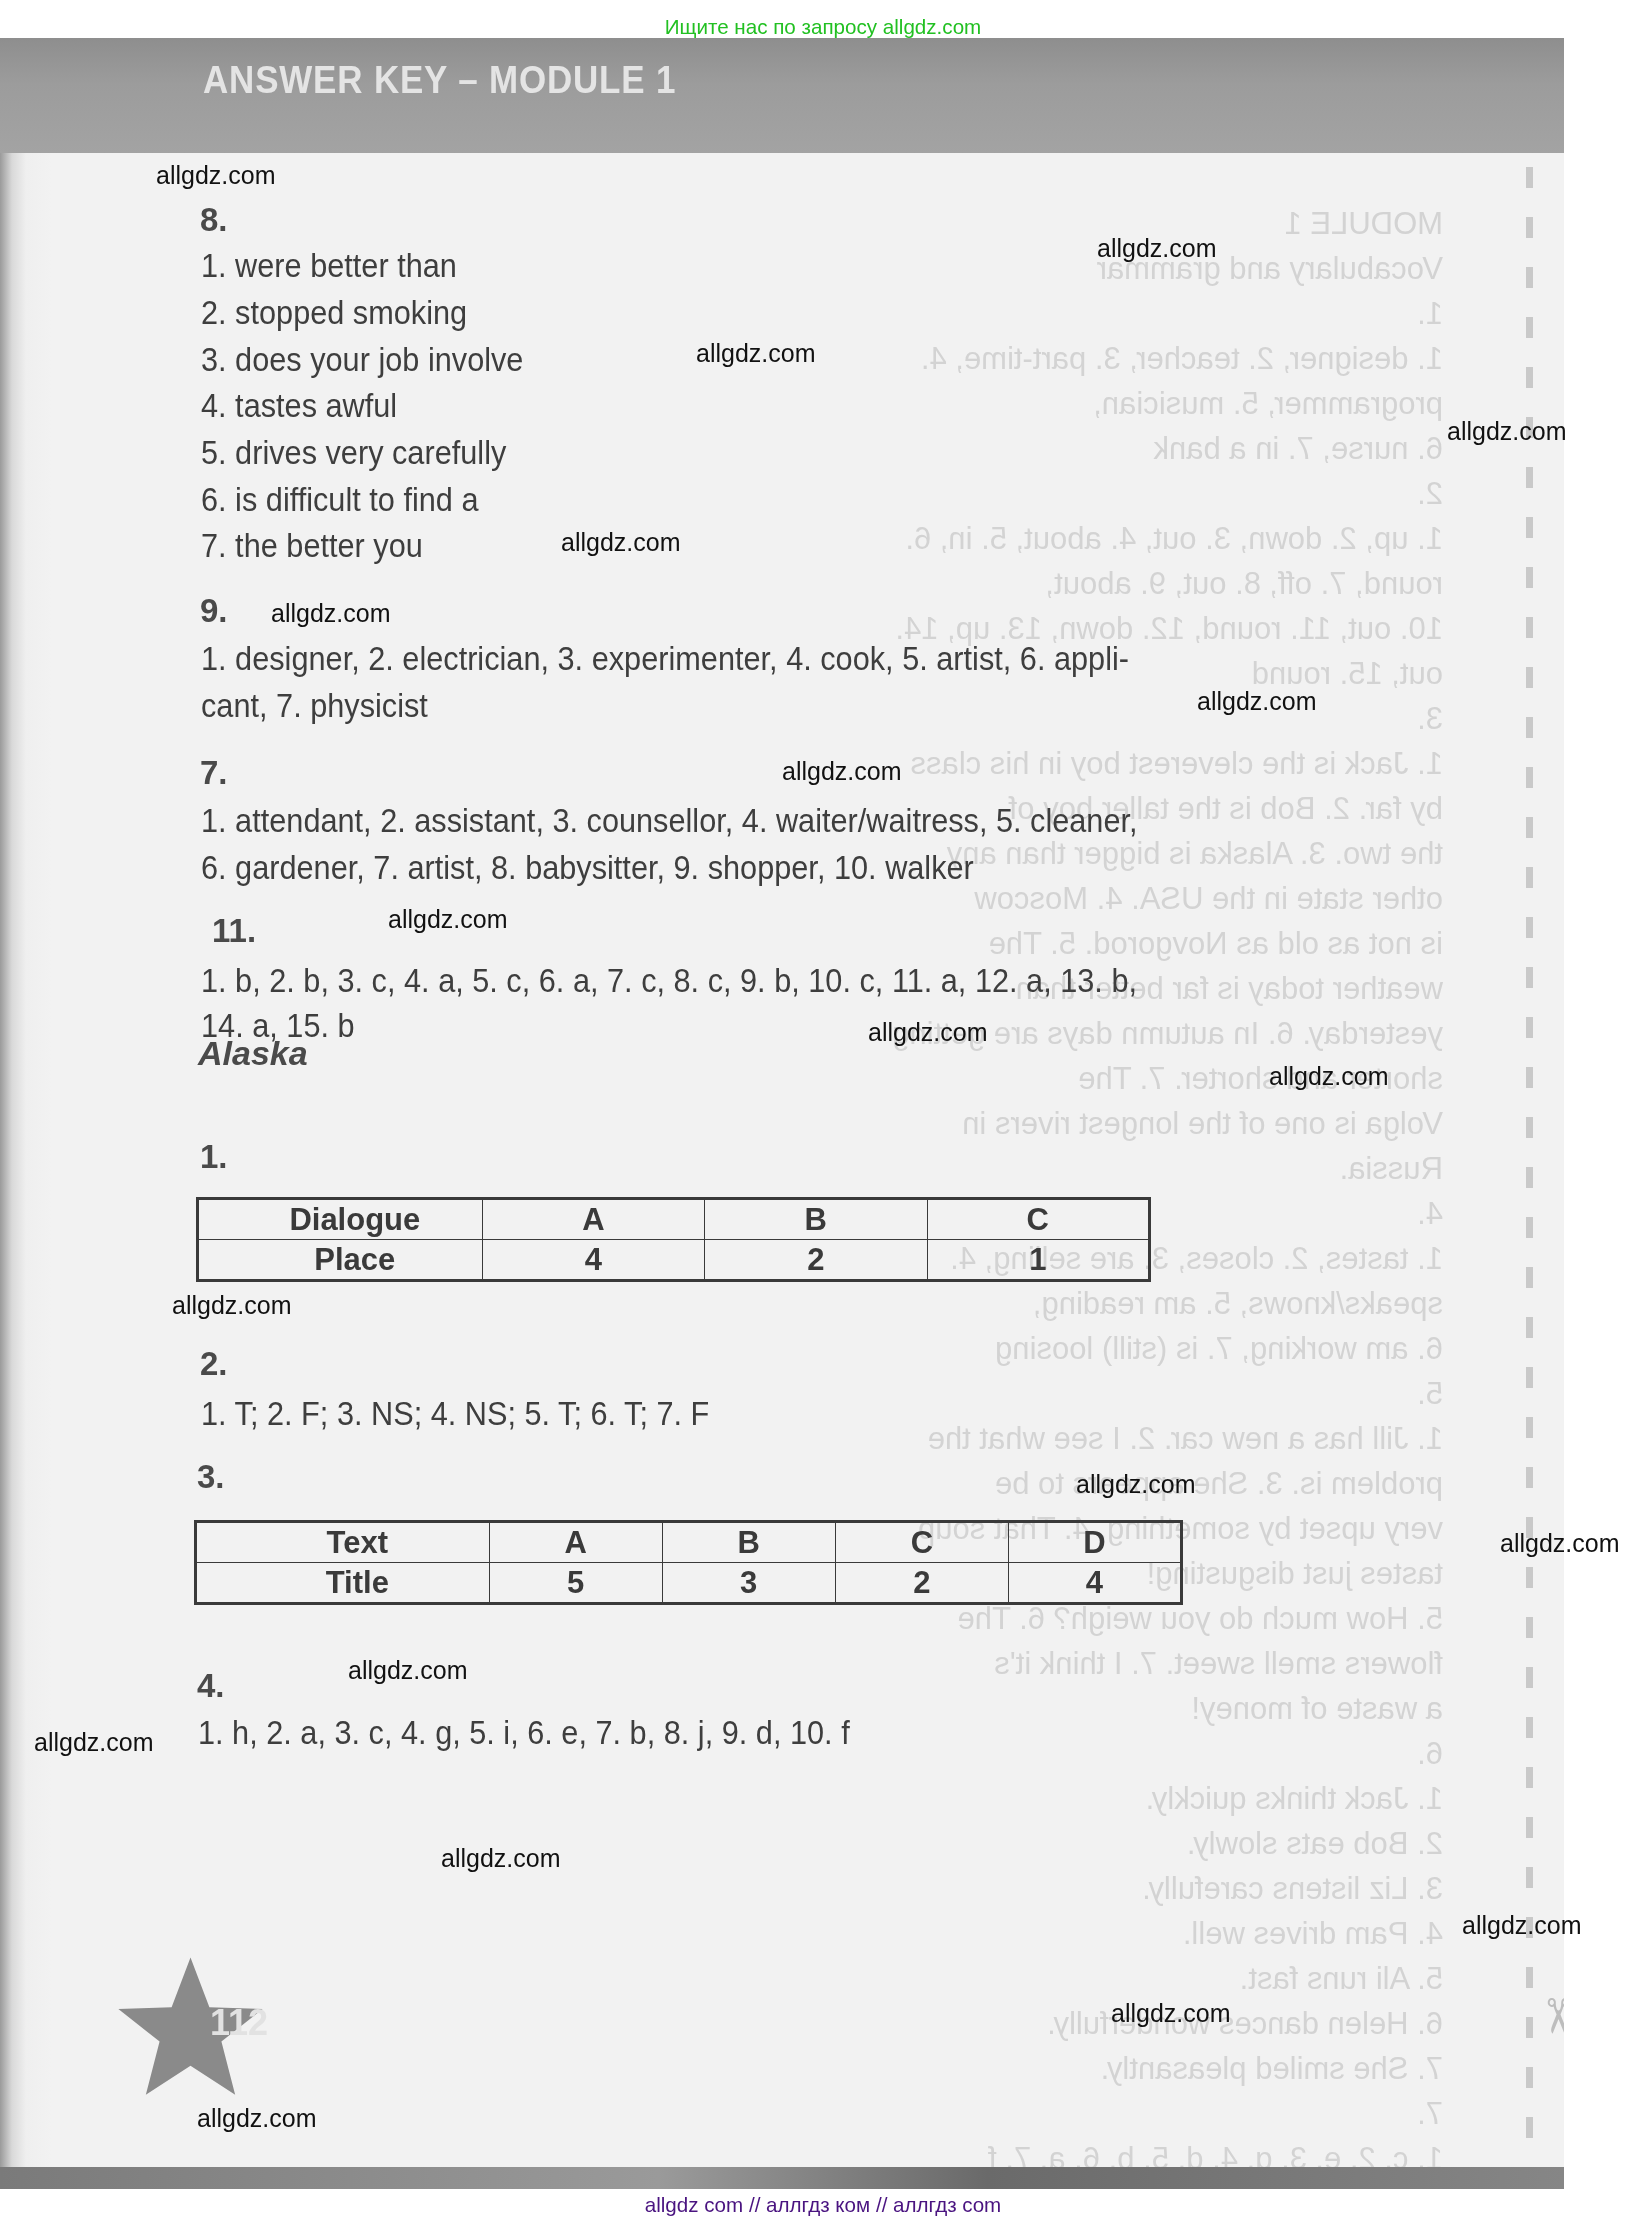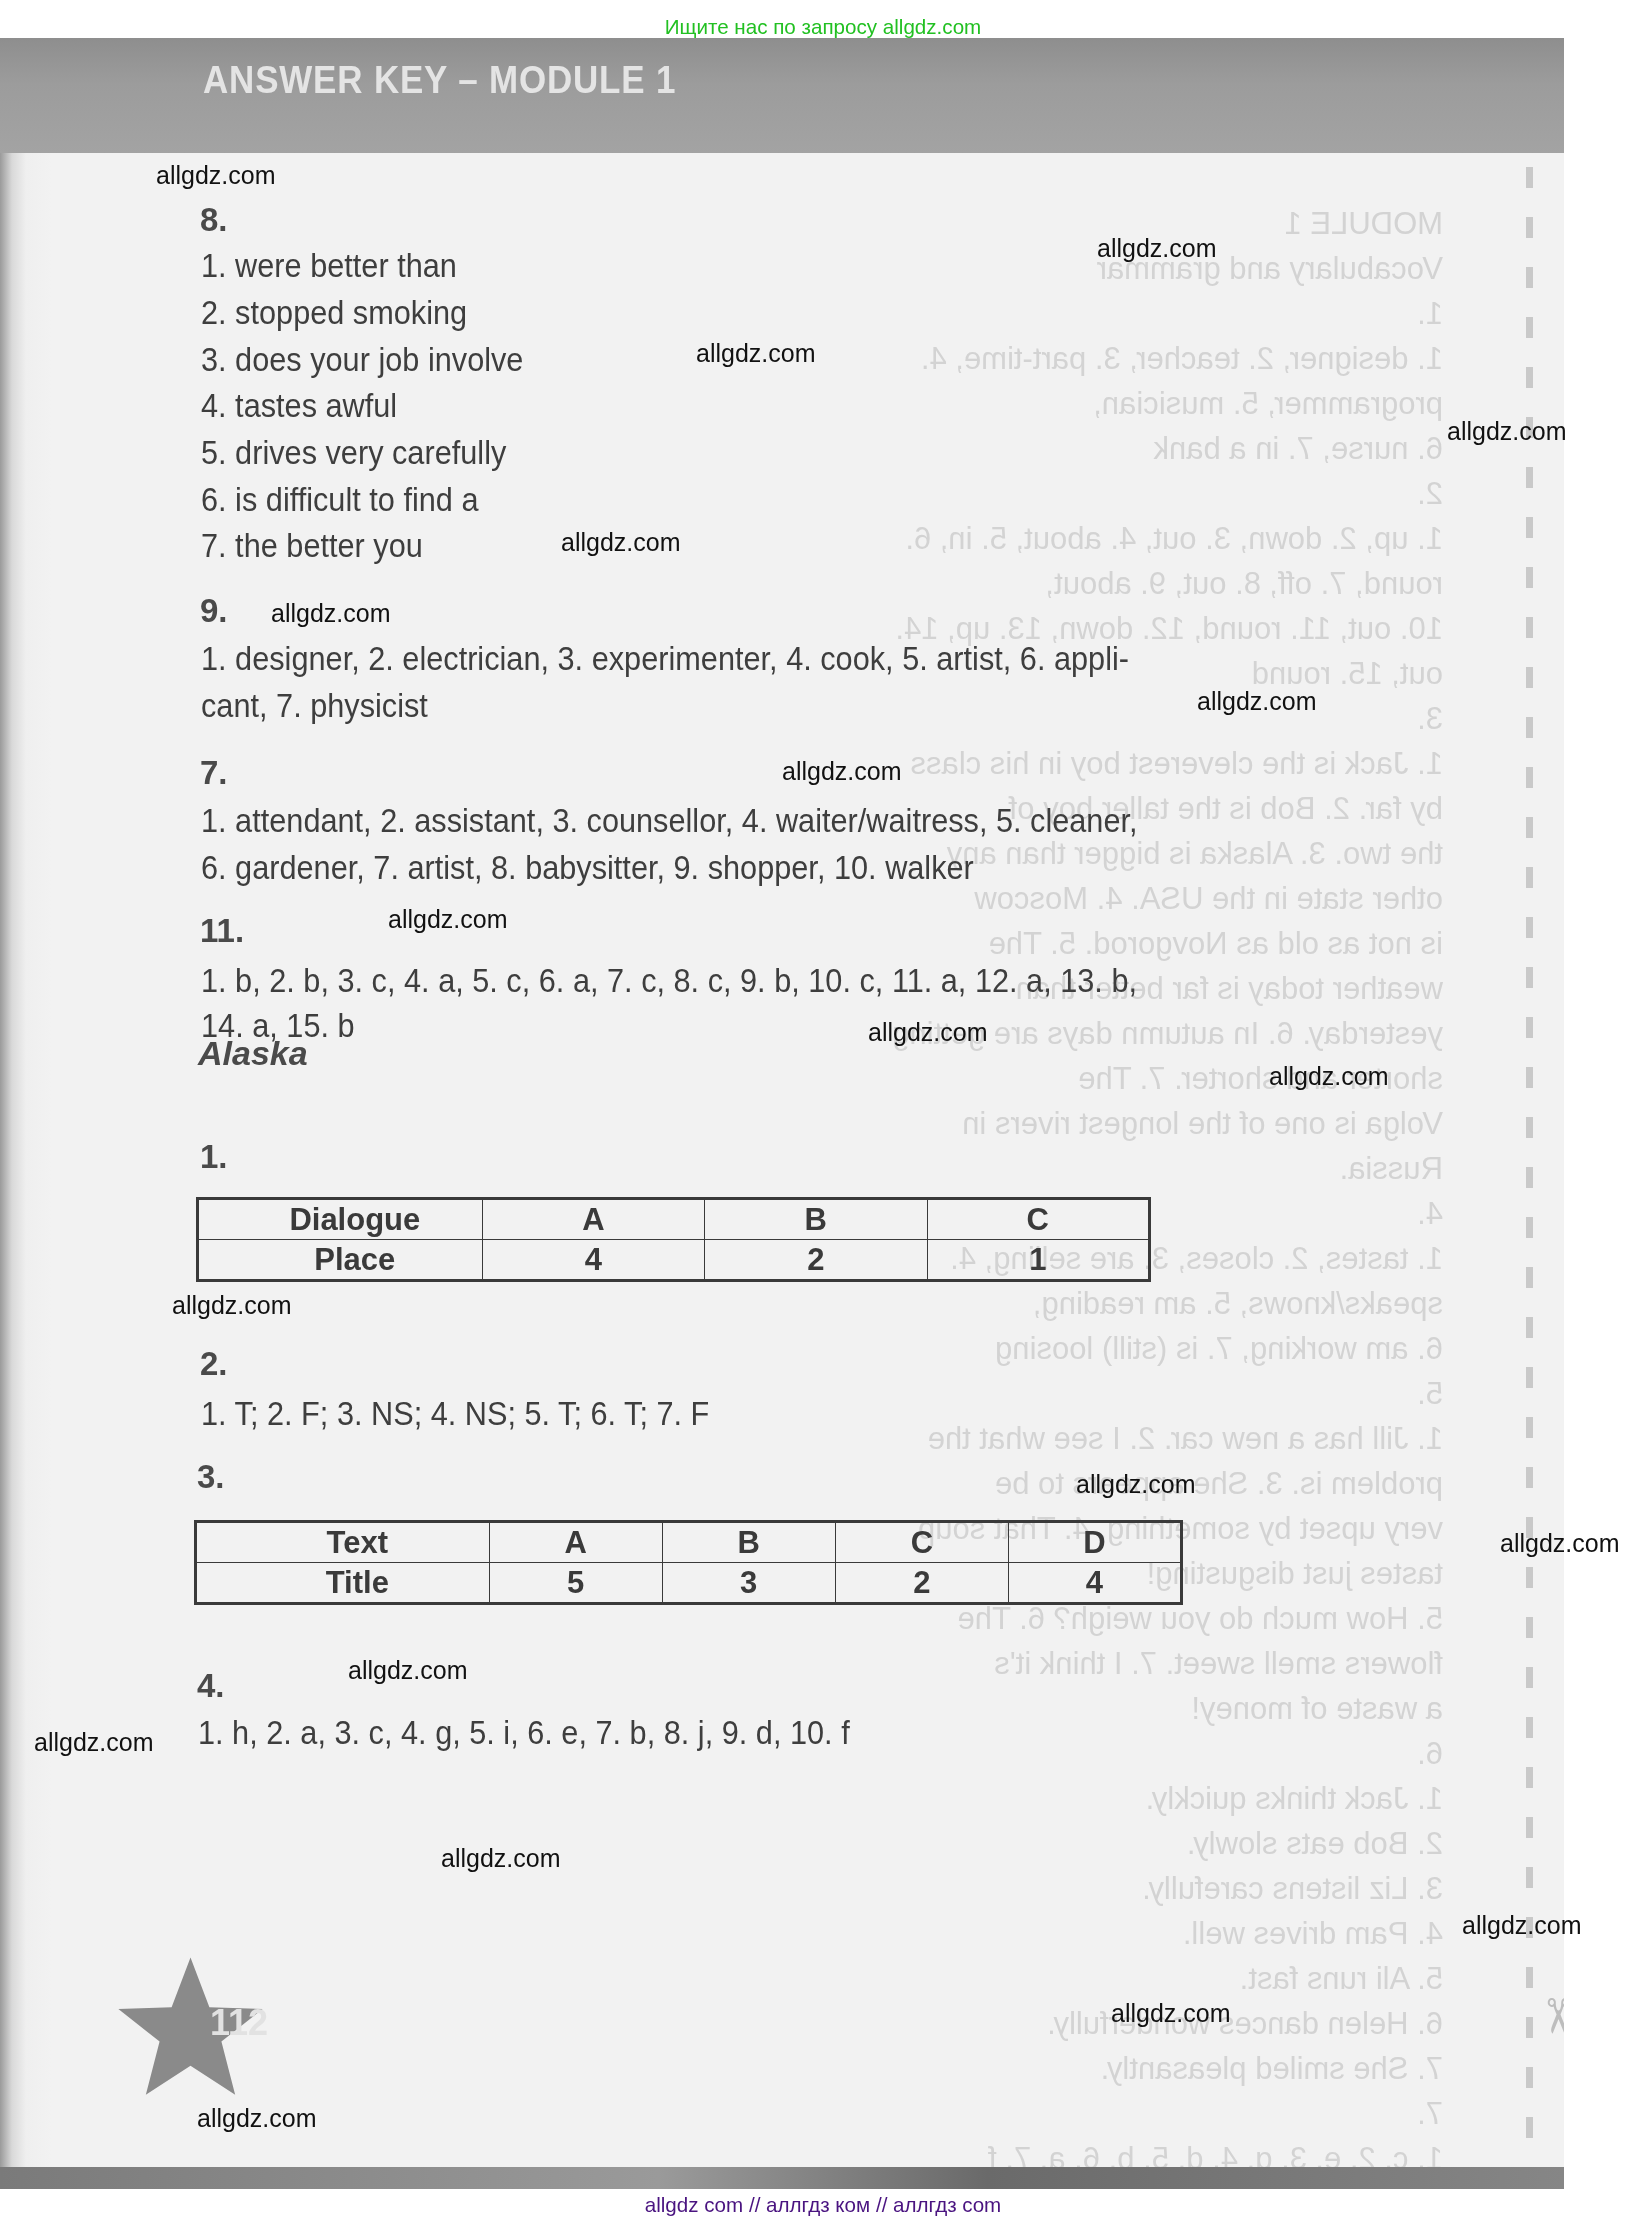--- a/index.html
+++ b/index.html
@@ -161,21 +161,21 @@
   <div class="line" style="left:201px; top:527px;">7. the better you</div>
 
   <div class="sec-num" style="left:200px; top:592px;">9.</div>
   <div class="line" style="left:201px; top:640px;">1. designer, 2. electrician, 3. experimenter, 4. cook, 5. artist, 6. appli-</div>
   <div class="line" style="left:201px; top:687px;">cant, 7. physicist</div>
 
   <div class="sec-num" style="left:200px; top:754px;">7.</div>
   <div class="line" style="left:201px; top:802px;">1. attendant, 2. assistant, 3. counsellor, 4. waiter/waitress, 5. cleaner,</div>
   <div class="line" style="left:201px; top:849px;">6.  gardener, 7. artist, 8. babysitter, 9. shopper, 10. walker</div>
 
-  <div class="sec-num" style="left:200px; top:912px;">11.</div>
+  <div class="sec-num" style="left:212px; top:912px;">11.</div>
   <div class="line" style="left:201px; top:962px;">1. b, 2. b, 3. c, 4. a, 5. c, 6. a, 7. c, 8. c, 9. b, 10. c, 11. a, 12. a, 13. b,</div>
   <div class="line" style="left:201px; top:1007px;">14. a, 15. b</div>
 
   <div class="reading-heading">Alaska</div>
 
   <div class="sec-num" style="left:200px; top:1138px;">1.</div>
   <table class="answer-table" style="left:196px; top:1197px; width:955px;">
     <tbody>
         <tr>
       <td class="row-label" style="width:285px;">Dialogue</td>

